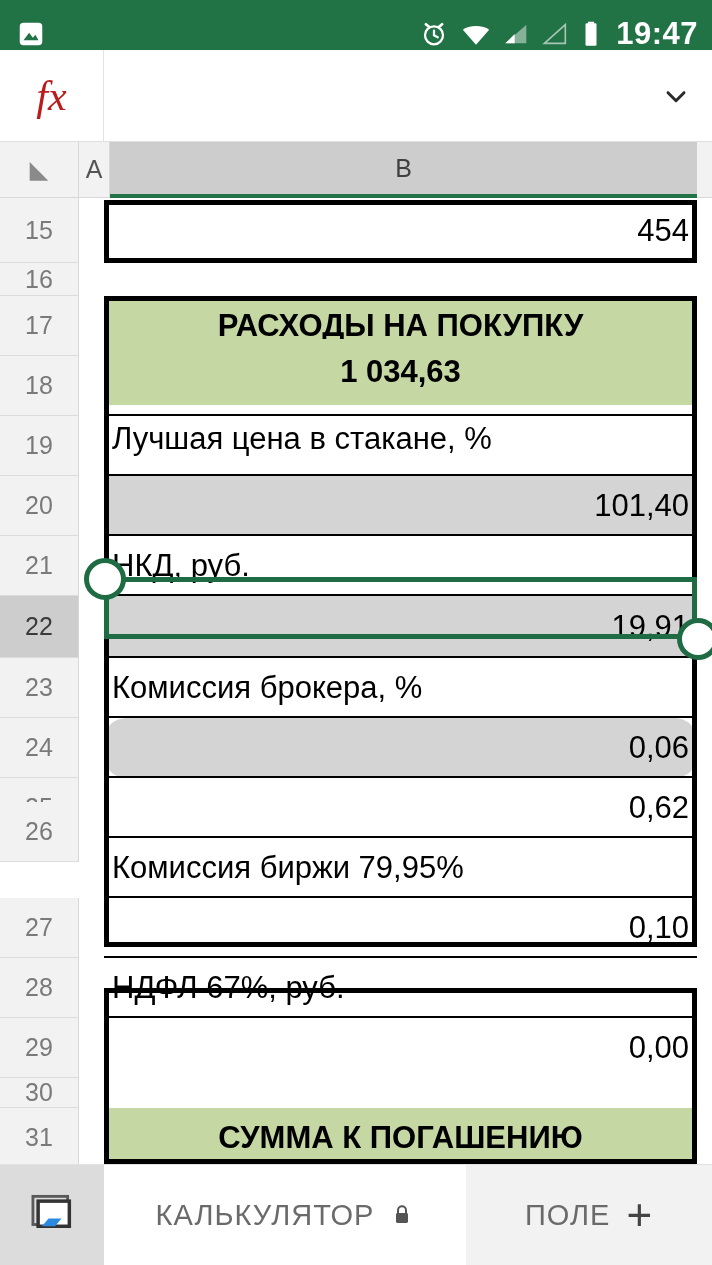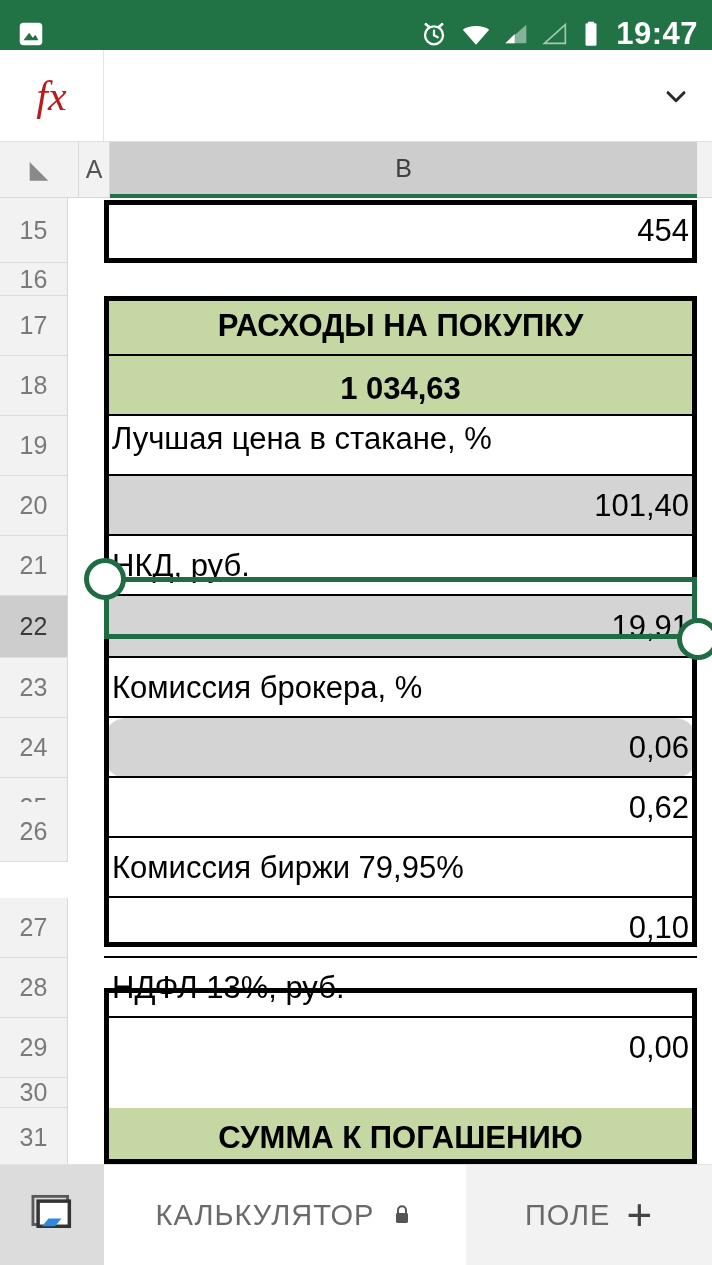--- a/index.html
+++ b/index.html
@@ -71,21 +71,21 @@
   .colrest { flex: 1; height: 56px; background: #f2f2f2;
     border-bottom: 1px solid #d8d8d8; }
 
   
   .grid {
     position: absolute; left: 0; top: 198px; width: 712px; height: 966px;
     background: #ffffff; overflow: hidden;
   }
   .rowheads { position: absolute; left: 0; top: 0; width: 79px; height: 966px; }
   .rh {
-    position: absolute; left: 0; width: 68px;
+    position: absolute; left: 0; width: 79px;
     background: #f2f2f2;
     border-bottom: 1px solid #dcdcdc; border-right: 1px solid #d8d8d8;
     display: flex; align-items: center; justify-content: center;
     font-size: 25px; color: #7a7a7a;
   }
   .rh.sel { background: #cdcdcd; color: #3a3a3a; }
 
   .acol {
     position: absolute; left: 79px; top: 0; width: 31px; height: 966px;
     background: #ffffff; border-right: 0;
@@ -234,41 +234,41 @@
         <div class="rh" style="top: 700px; height: 60px;">27</div>
         <div class="rh" style="top: 760px; height: 60px;">28</div>
         <div class="rh" style="top: 820px; height: 60px;">29</div>
         <div class="rh" style="top: 880px; height: 30px;">30</div>
         <div class="rh" style="top: 910px; height: 60px;">31</div>
       </div>
     <div class="cells">
         <div class="cell num " style="top: 0px; height: 65px;">454</div>
         <div class="cell ctr green " style="top: 98px; height: 60px;">РАСХОДЫ НА ПОКУПКУ</div>
         <div class="hline" style="top: 156px;"></div>
-        <div class="cell ctr green " style="top: 158px; height: 66px;">1 034,63</div>
+        <div class="cell ctr green " style="top: 141px; height: 66px;">1 034,63</div>
         <div class="hline" style="top: 216px;"></div>
         <div class="cell txt " style="top: 218px; height: 46px;">Лучшая цена в стакане, %</div>
         <div class="hline" style="top: 276px;"></div>
         <div class="cell num gray " style="top: 278px; height: 60px;">101,40</div>
         <div class="hline" style="top: 336px;"></div>
         <div class="cell txt " style="top: 338px; height: 60px;">НКД, руб.</div>
         <div class="hline" style="top: 396px;"></div>
         <div class="cell num gray " style="top: 398px; height: 62px;">19,91</div>
         <div class="hline" style="top: 458px;"></div>
         <div class="cell txt " style="top: 460px; height: 60px;">Комиссия брокера, %</div>
         <div class="hline" style="top: 518px;"></div>
         <div class="cell num gray " style="top: 520px; height: 60px; border-radius: 22px;">0,06</div>
         <div class="hline" style="top: 578px;"></div>
         <div class="cell num " style="top: 580px; height: 60px;">0,62</div>
         <div class="hline" style="top: 638px;"></div>
         <div class="cell txt " style="top: 640px; height: 60px;">Комиссия биржи 79,95%</div>
         <div class="hline" style="top: 698px;"></div>
         <div class="cell num " style="top: 700px; height: 60px;">0,10</div>
         <div class="hline" style="top: 758px;"></div>
-        <div class="cell txt " style="top: 760px; height: 60px;">НДФЛ 13%, руб.</div>
+        <div class="cell txt " style="top: 760px; height: 60px;">НДФЛ 67%, руб.</div>
         <div class="hline" style="top: 818px;"></div>
         <div class="cell num " style="top: 820px; height: 60px;">0,00</div>
         <div class="cell ctr green " style="top: 910px; height: 60px;">СУММА К ПОГАШЕНИЮ</div>
       </div>
 
     <div class="box" style="top:2px;height:63px;"></div>
     <div class="box" style="top:98px;height:651px;"></div>
     <div class="box" style="top:790px;height:176px;"></div>
 
     <div class="selbox" style="left:104px; top:379px; width:593px; height:62px;"></div>

